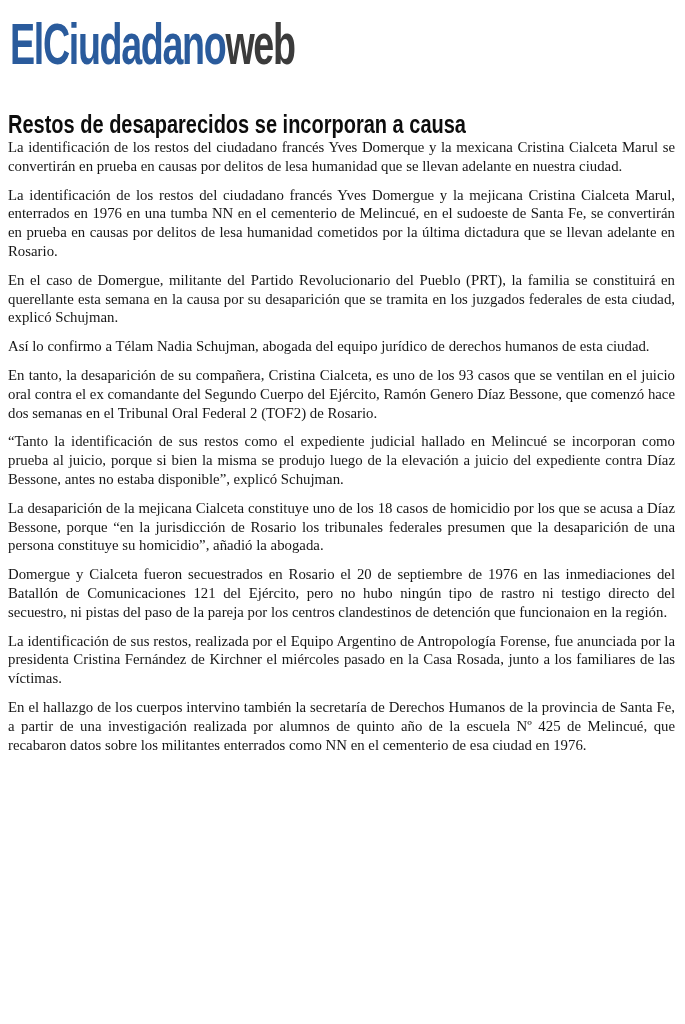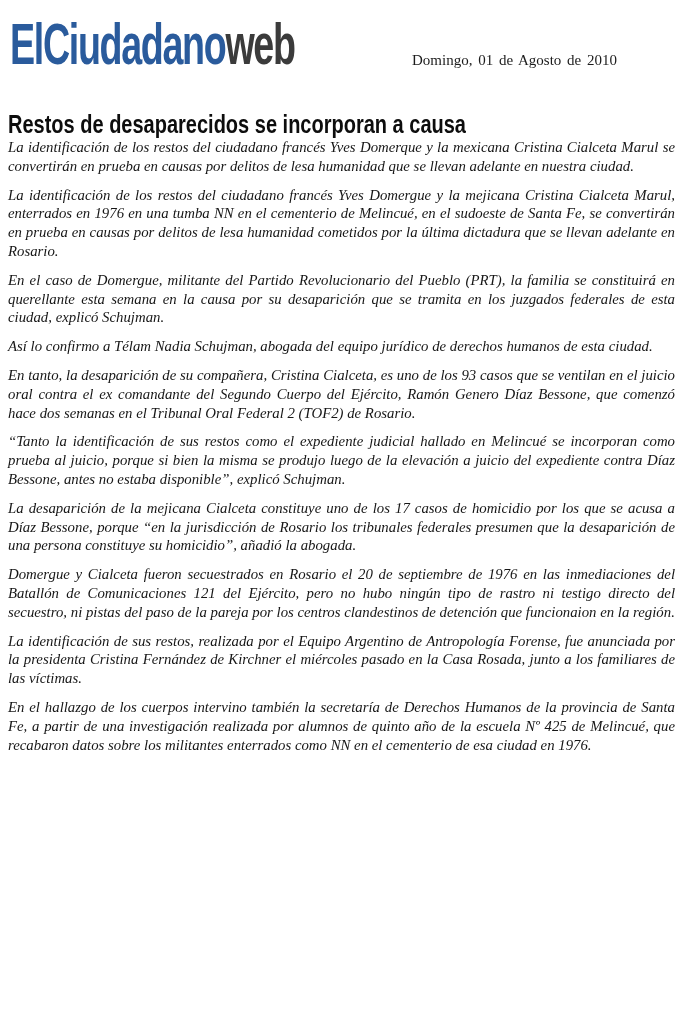--- a/index.html
+++ b/index.html
@@ -67,21 +67,20 @@
     left: 8px;
     width: 667px;
     font-size: 14.8px;
     line-height: 18.8px;
     color: #161616;
     text-align: justify;
   }
   .article-body p {
     margin: 0 0 10px 0;
     padding: 0;
-    font-style: italic;
   }
 
   
   .footer-divider {
     position: absolute;
     left: 0;
     top: 1017px;
     width: 685px;
     height: 2px;
     background: #9a9a9a;
@@ -89,32 +88,31 @@
 </style>
 </head>
 <body>
 
 <div class="page">
 
   <div class="masthead">
     <span class="logo-primary">ElCiudadano</span><span class="logo-secondary">web</span>
   </div>
 
-  <div class="pub-date">Domingo, 01 de Agosto de 2010</div>
 
   <h1 class="headline">Restos de desaparecidos se incorporan a causa</h1>
 
   <div class="article-body">
     <p>La identificación de los restos del ciudadano francés Yves Domerque y la mexicana Cristina Cialceta Marul se convertirán en prueba en causas por delitos de lesa humanidad que se llevan adelante en nuestra ciudad.</p>
     <p>La identificación de los restos del ciudadano francés Yves Domergue y la mejicana Cristina Cialceta Marul, enterrados en 1976 en una tumba NN en el cementerio de Melincué, en el sudoeste de Santa Fe, se convertirán en prueba en causas por delitos de lesa humanidad cometidos por la última dictadura que se llevan adelante en Rosario.</p>
     <p>En el caso de Domergue, militante del Partido Revolucionario del Pueblo (PRT), la familia se constituirá en querellante esta semana en la causa por su desaparición que se tramita en los juzgados federales de esta ciudad, explicó Schujman.</p>
     <p>Así lo confirmo a Télam Nadia Schujman, abogada del equipo jurídico de derechos humanos de esta ciudad.</p>
     <p>En tanto, la desaparición de su compañera, Cristina Cialceta, es uno de los 93 casos que se ventilan en el juicio oral contra el ex comandante del Segundo Cuerpo del Ejército, Ramón Genero Díaz Bessone, que comenzó hace dos semanas en el Tribunal Oral Federal 2 (TOF2) de Rosario.</p>
     <p>“Tanto la identificación de sus restos como el expediente judicial hallado en Melincué se incorporan como prueba al juicio, porque si bien la misma se produjo luego de la elevación a juicio del expediente contra Díaz Bessone, antes no estaba disponible”, explicó Schujman.</p>
-    <p>La desaparición de la mejicana Cialceta constituye uno de los 17 casos de homicidio por los que se acusa a Díaz Bessone, porque “en la jurisdicción de Rosario los tribunales federales presumen que la desaparición de una persona constituye su homicidio”, añadió la abogada.</p>
+    <p>La desaparición de la mejicana Cialceta constituye uno de los 18 casos de homicidio por los que se acusa a Díaz Bessone, porque “en la jurisdicción de Rosario los tribunales federales presumen que la desaparición de una persona constituye su homicidio”, añadió la abogada.</p>
     <p>Domergue y Cialceta fueron secuestrados en Rosario el 20 de septiembre de 1976 en las inmediaciones del Batallón de Comunicaciones 121 del Ejército, pero no hubo ningún tipo de rastro ni testigo directo del secuestro, ni pistas del paso de la pareja por los centros clandestinos de detención que funcionaion en la región.</p>
     <p>La identificación de sus restos, realizada por el Equipo Argentino de Antropología Forense, fue anunciada por la presidenta Cristina Fernández de Kirchner el miércoles pasado en la Casa Rosada, junto a los familiares de las víctimas.</p>
     <p>En el hallazgo de los cuerpos intervino también la secretaría de Derechos Humanos de la provincia de Santa Fe, a partir de una investigación realizada por alumnos de quinto año de la escuela Nº 425 de Melincué, que recabaron datos sobre los militantes enterrados como NN en el cementerio de esa ciudad en 1976.</p>
   </div>
 
   <div class="footer-divider"></div>
 
 </div>
 
 </body></html>

